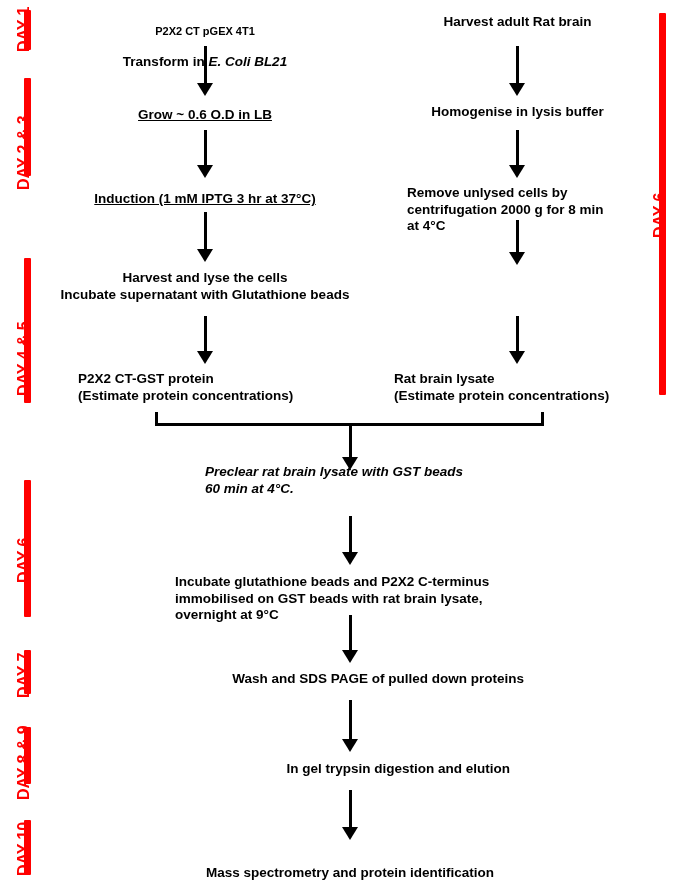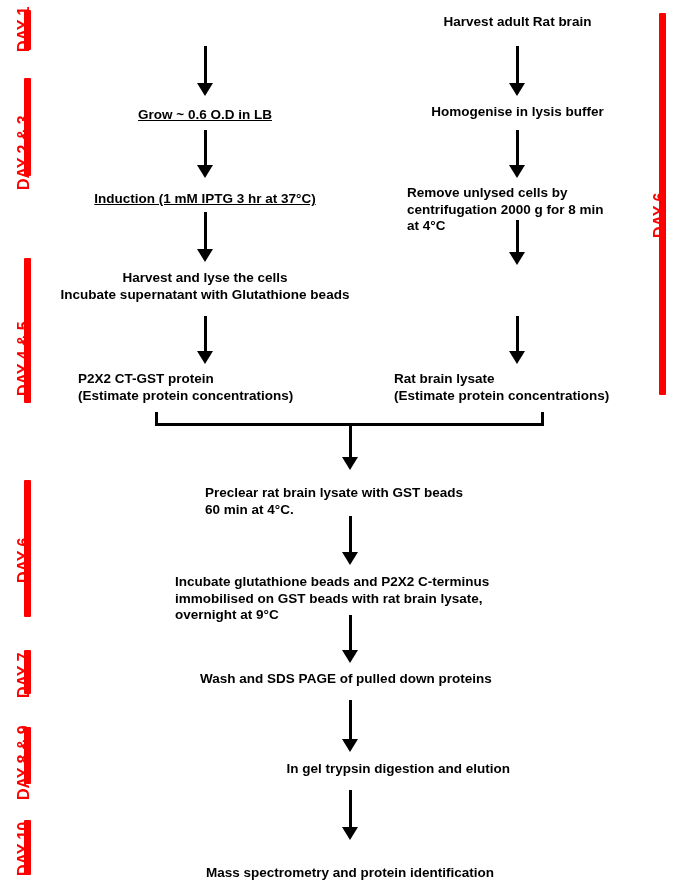--- a/index.html
+++ b/index.html
@@ -114,20 +114,24 @@
 
   <div class="day-bar" style="left:24px; top:727px; width:7px; height:57px;"></div>
   <div class="day-label" style="left:16px; top:800px;">DAY 8 &amp; 9</div>
 
   <div class="day-bar" style="left:24px; top:820px; width:7px; height:55px;"></div>
   <div class="day-label" style="left:16px; top:876px;">DAY 10</div>
 
   <div class="day-bar" style="left:659px; top:13px; width:7px; height:382px;"></div>
   <div class="day-label" style="left:652px; top:238px;">DAY 6</div>
 
+  <div class="step center" style="left:75px; top:8px; width:260px;">
+    <span class="small">P2X2 CT pGEX 4T1</span>
+    <span>Transform in </span><span class="ital">E. Coli BL21</span>
+  </div>
 
   <div class="step center" style="left:75px; top:107px; width:260px;text-decoration:underline;">Grow ~ 0.6 O.D  in LB</div>
 
   <div class="step center" style="left:60px; top:191px; width:290px;text-decoration:underline;">Induction (1 mM IPTG 3 hr at 37°C)</div>
 
   <div class="step center" style="left:45px; top:270px; width:320px;">Harvest and lyse the cells
 Incubate supernatant with Glutathione beads</div>
 
   <div class="step left" style="left:78px; top:371px; width:270px;">P2X2 CT-GST protein
 (Estimate protein concentrations)</div>
@@ -137,28 +141,28 @@
   <div class="step center" style="left:395px; top:104px; width:245px;">Homogenise in lysis buffer</div>
 
   <div class="step left" style="left:407px; top:185px; width:245px;">Remove unlysed cells by
 centrifugation 2000 g for 8 min
 at 4°C</div>
 
 
   <div class="step left" style="left:394px; top:371px; width:260px;">Rat brain lysate
 (Estimate protein concentrations)</div>
 
-  <div class="step left" style="left:205px; top:485px; width:330px;">Preclear rat brain lysate with GST beads
+  <div class="step left" style="left:205px; top:464px; width:330px;font-style:italic;">Preclear rat brain lysate with GST beads
 60 min at 4°C.</div>
 
   <div class="step left" style="left:175px; top:574px; width:380px;">Incubate glutathione beads and P2X2 C-terminus
  immobilised on GST beads with rat brain lysate,
 overnight at 9°C</div>
 
-  <div class="step center" style="left:176px; top:671px; width:340px;">Wash and SDS PAGE of pulled down proteins</div>
+  <div class="step center" style="left:184px; top:671px; width:340px;text-align:right;">Wash and SDS PAGE of pulled down proteins</div>
 
   <div class="step center" style="left:190px; top:761px; width:320px;text-align:right;">In gel trypsin digestion and elution</div>
 
   <div class="step center" style="left:165px; top:865px; width:370px;">Mass spectrometry and protein identification</div>
 
   <div class="arrow" style="left:190px; top:46px; width:30px; height:50px;">
     <div class="shaft" style="height:38px;"></div>
       <div class="head"></div>
   </div>
   <div class="arrow" style="left:190px; top:130px; width:30px; height:48px;">

